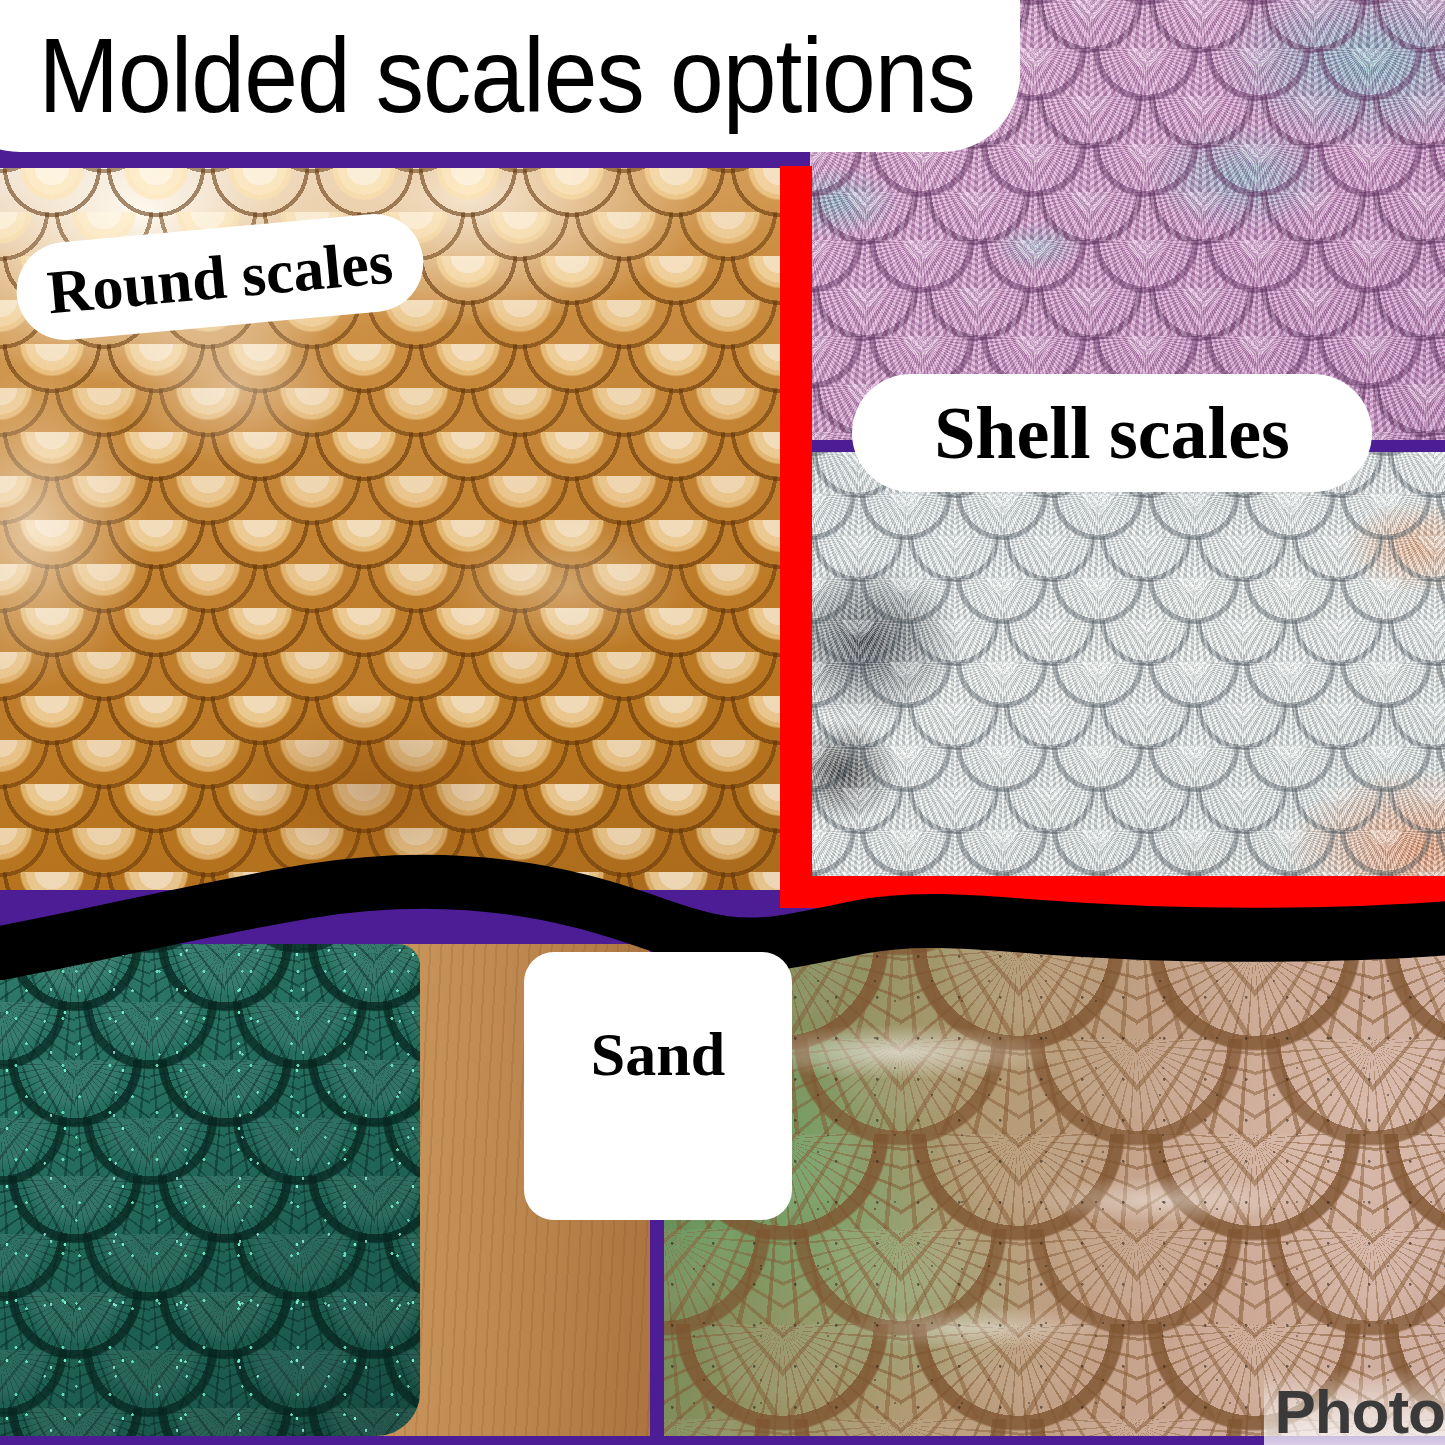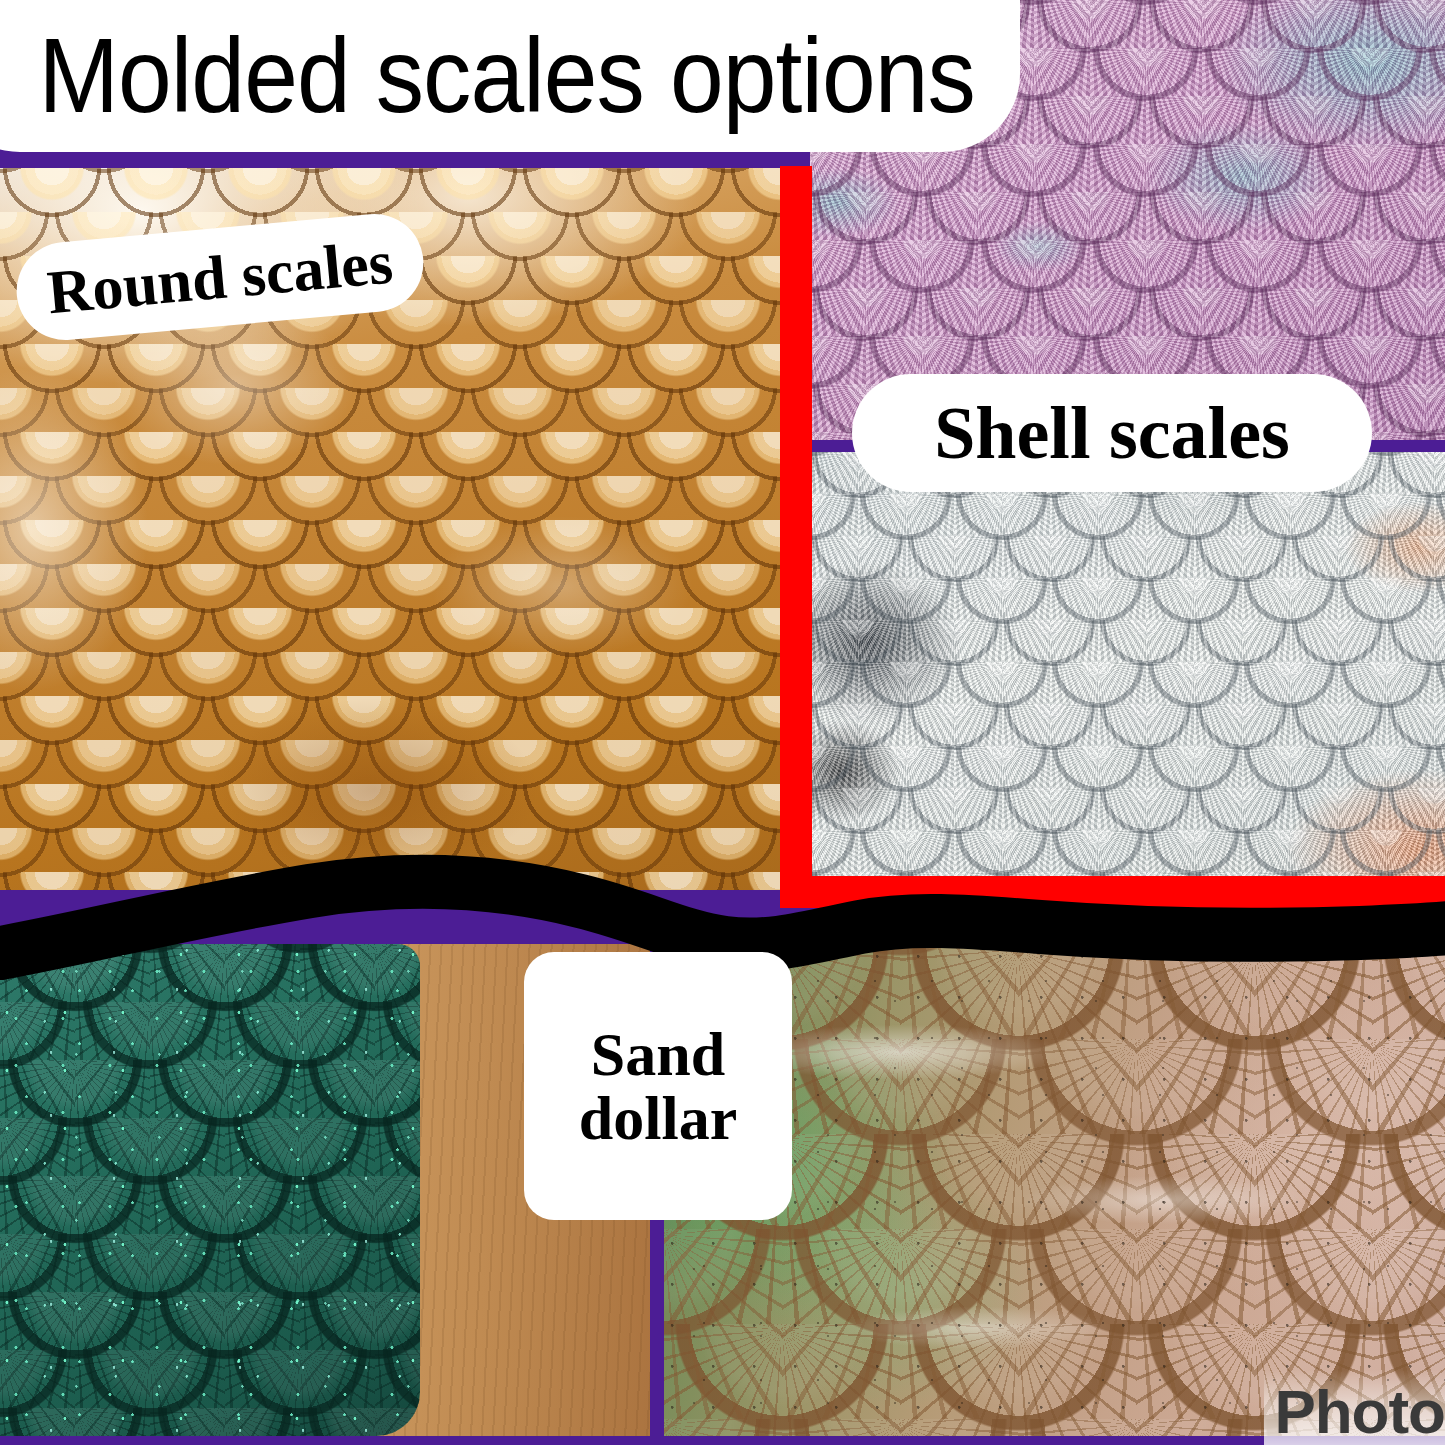--- a/index.html
+++ b/index.html
@@ -283,19 +283,19 @@
     <span id="round-text" class="lbl-serif">Round scales</span>
   </div>
 
   <div class="pill" id="shell-pill">
     <span id="shell-text" class="lbl-serif">Shell scales</span>
   </div>
 
   <div class="pill" id="sand-box">
     <span id="sand-text" class="lbl-serif">
       <span>Sand</span><br>
-      <span>dollar</span><br>
+      <br>
     </span>
   </div>
 
   <div id="watermark">Photo</div>
 
 </div>
 
 </body></html>

